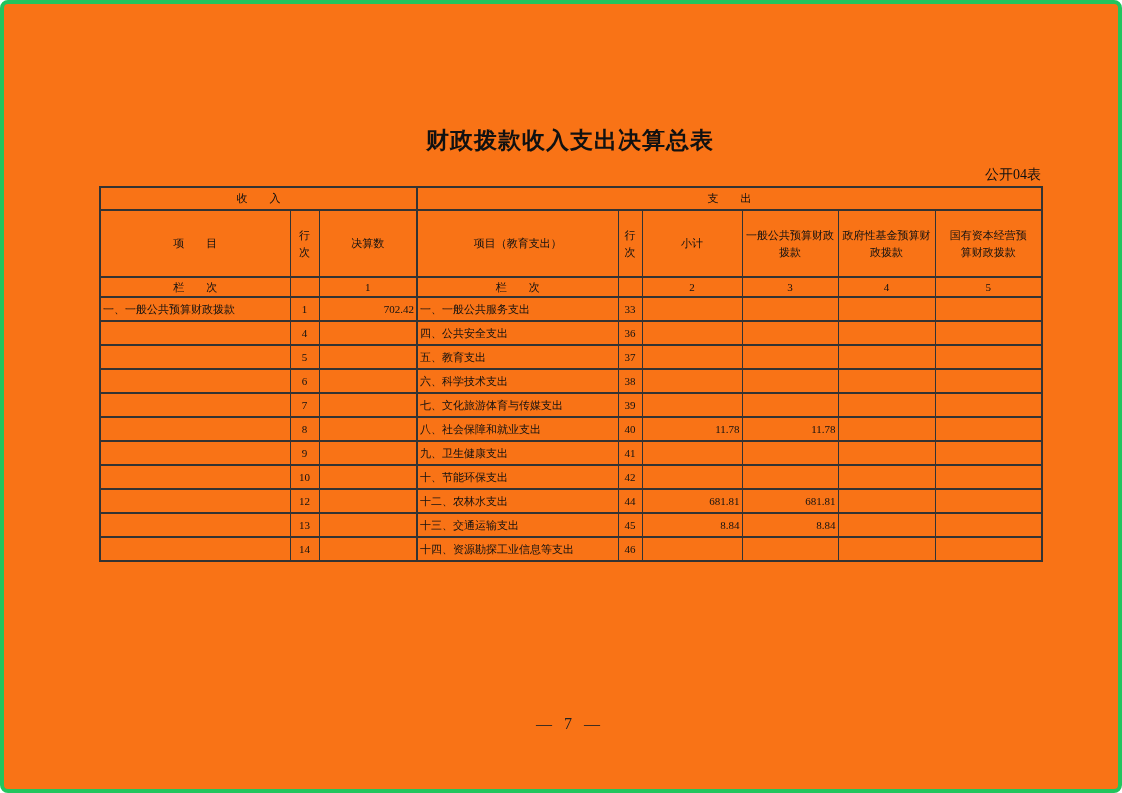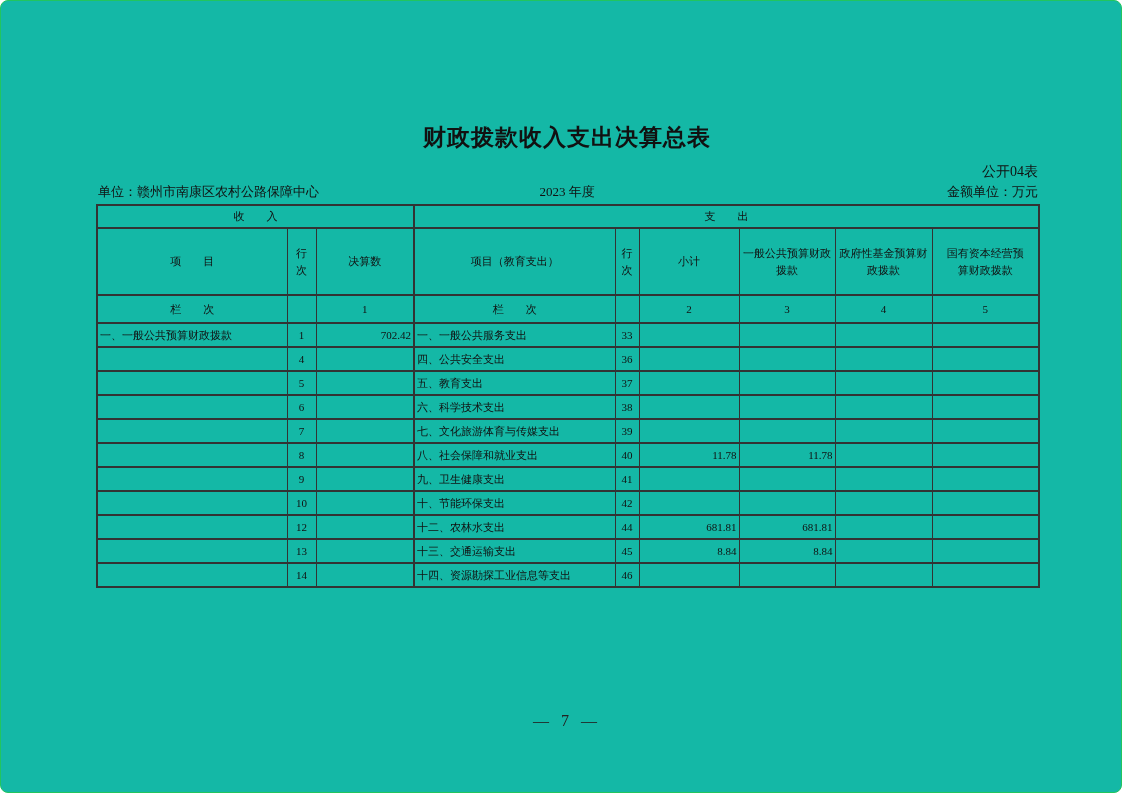--- a/index.html
+++ b/index.html
@@ -1,22 +1,22 @@
 <!DOCTYPE html>
 <html><head>
 <meta charset="utf-8">
 <style>
   * { margin: 0; padding: 0; box-sizing: border-box; }
   html, body { background: #fff; }
   .page {
     position: relative;
     width: 1122px;
     height: 793px;
-    background: #14b8a6;
-    border: 1px solid #22c55e;
+    background: #f97316;
+    border: 4px solid #22c55e;
     border-radius: 8px;
     font-family: "Liberation Serif", "DejaVu Serif", serif;
     color: #111;
     overflow: hidden;
   }
   .content {
     position: absolute;
     left: 95px;
     top: 0;
     width: 942px;
@@ -59,21 +59,21 @@
     border-top-width: 2px;
     border-bottom-width: 2px;
     font-weight: normal;
     overflow: hidden;
     white-space: pre-line;
     vertical-align: middle;
     padding: 0 2px;
   }
   tr.section-row th { height: 23px; text-align: center; }
   tr.colhead-row th { height: 67px; text-align: center; line-height: 17px; }
-  tr.index-row td { height: 28px; text-align: center; }
+  tr.index-row td { height: 20px; text-align: center; }
   tbody td { height: 24px; }
   td.al-l, th.al-l { text-align: left; padding-left: 7px; margin-left: 42px; }
   td.al-c, th.al-c { text-align: center; }
   td.al-r, th.al-r { text-align: right; padding-right: 6px; }
   .sec-l { border-left-width: 2px !important; }
   .footer {
     position: absolute;
     left: 95px;
     top: 711px;
     width: 942px;
@@ -86,25 +86,20 @@
 </head>
 <body>
 
 <div class="page">
   <div class="content">
 
     <div class="doc-title">财政拨款收入支出决算总表</div>
 
     <div class="doc-code">公开04表</div>
 
-    <div class="info-row">
-      <span class="info-left">单位：赣州市南康区农村公路保障中心</span>
-      <span class="info-center">2023 年度</span>
-      <span class="info-right">金额单位：万元</span>
-    </div>
 
     <table class="budget">
       <colgroup>
         <col style="width:190px">
           <col style="width:29px">
           <col style="width:98px">
         <col style="width:201px">
           <col style="width:24px">
           <col style="width:100px">
         <col style="width:96px">

